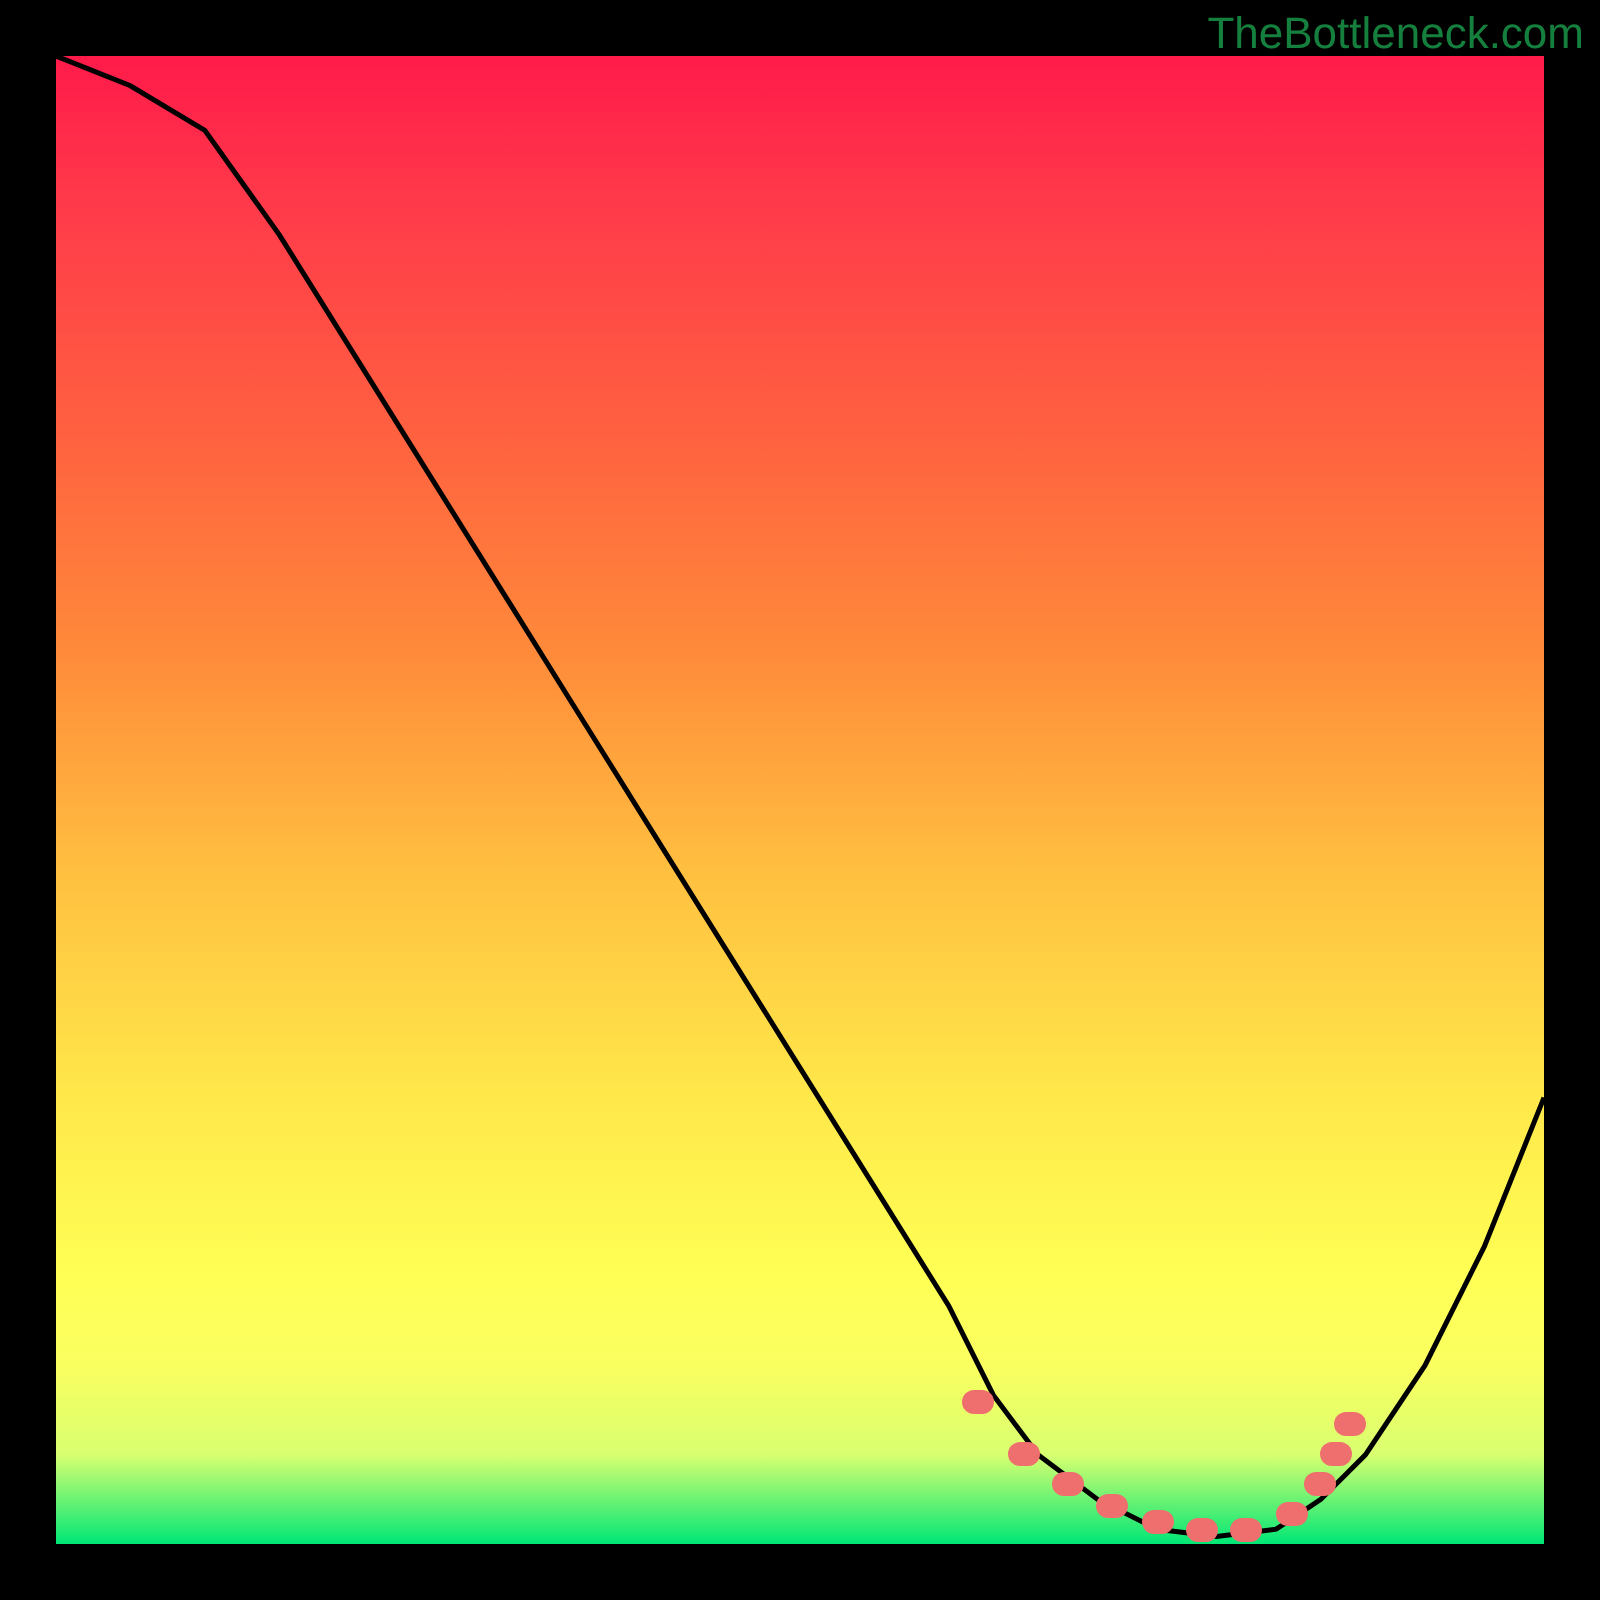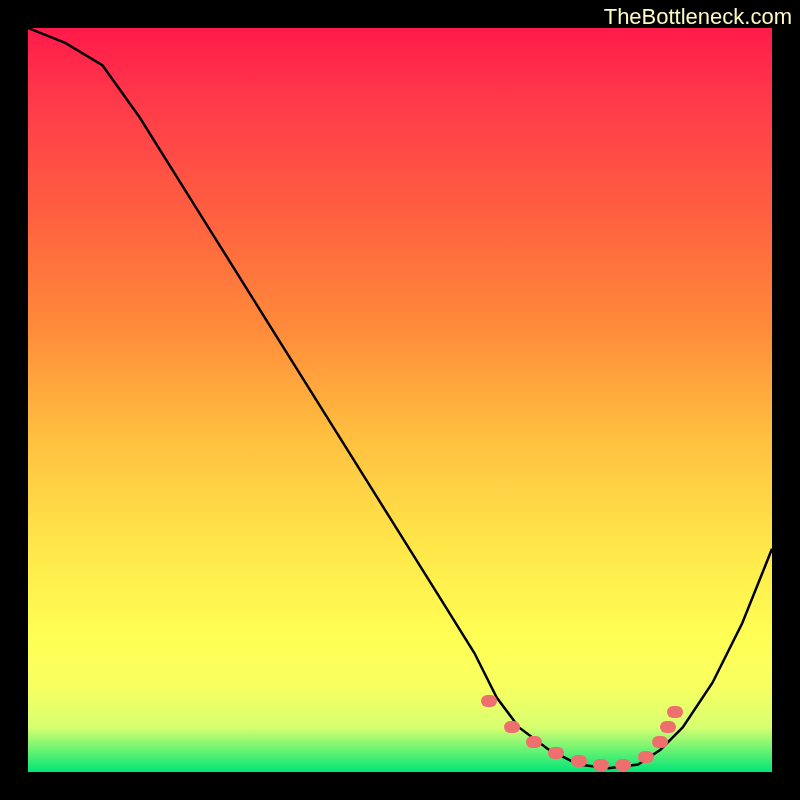--- a/index.html
+++ b/index.html
@@ -8,21 +8,21 @@
     height: 800px;
     background: #000;
     position: relative;
     font-family: Arial, sans-serif;
     overflow: hidden;
   }
   .watermark {
     position: absolute;
     top: 4px;
     right: 8px;
-    color: #fef9c3;
+    color: #15803d;
     font-size: 22px;
     font-weight: 500;
     z-index: 10;
   }
   .plot-area {
     position: absolute;
     left: 28px;
     top: 28px;
     width: 744px;
     height: 744px;

